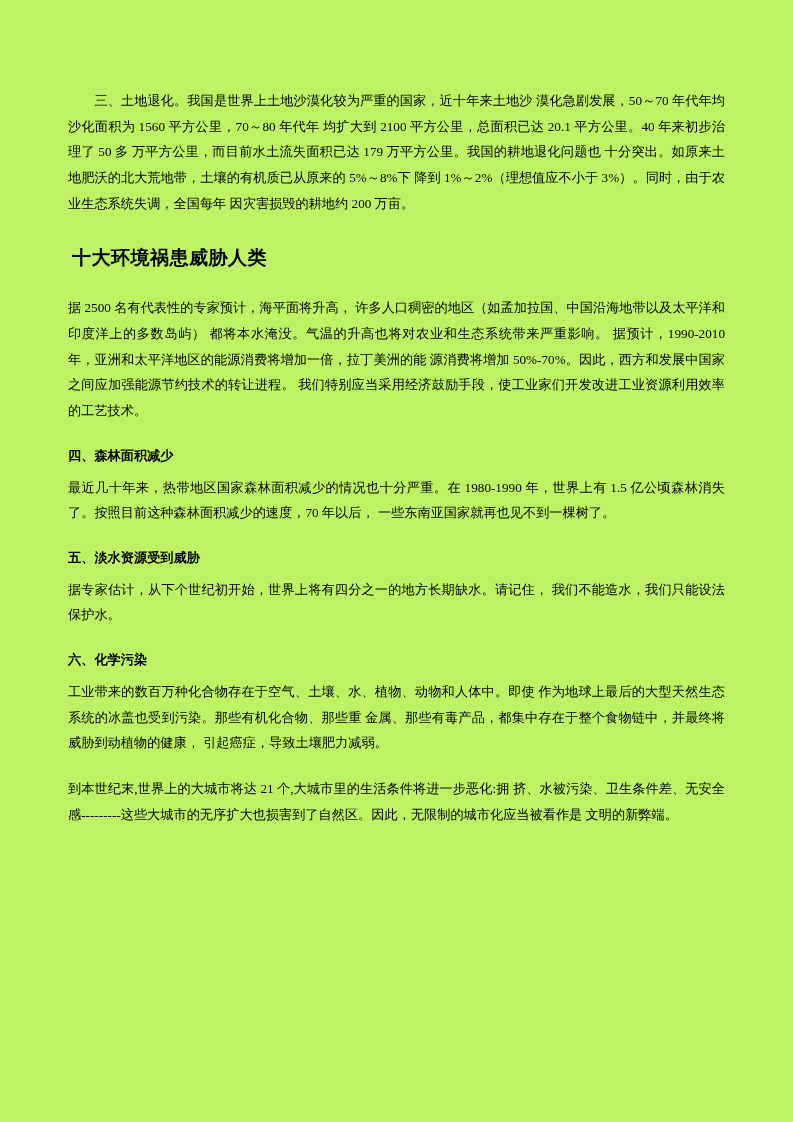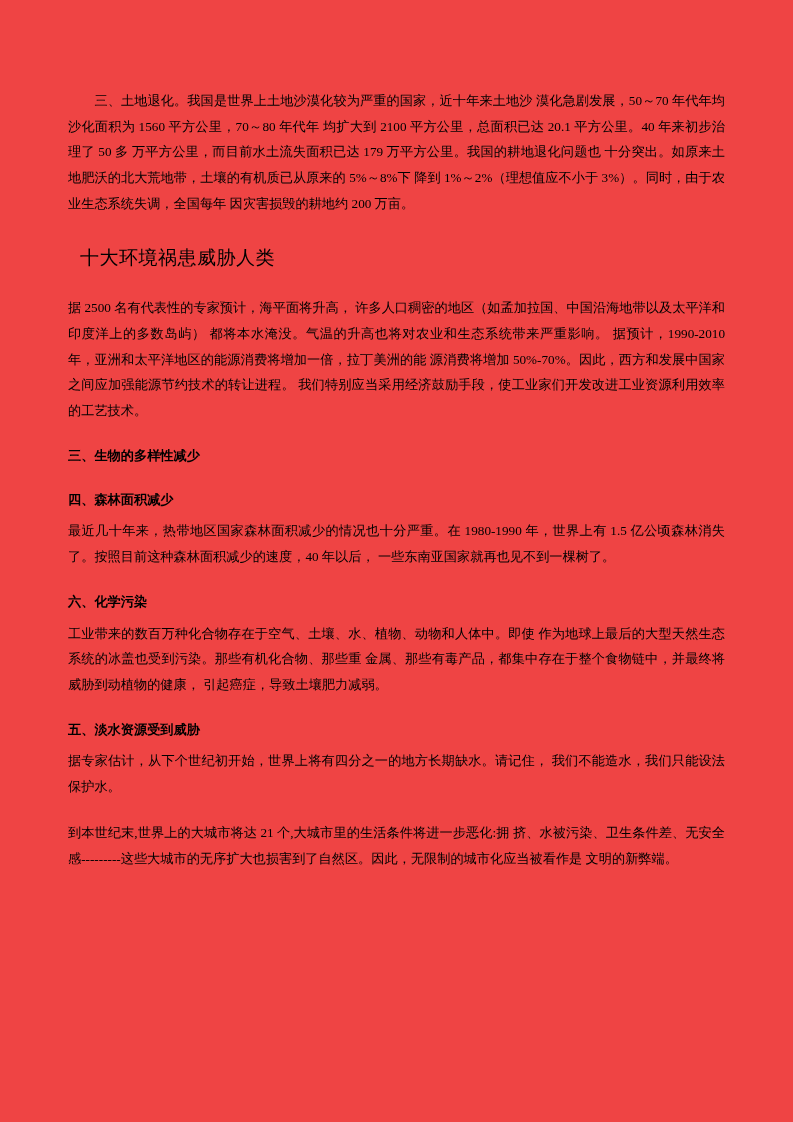--- a/index.html
+++ b/index.html
@@ -12,36 +12,36 @@
     height: 1122px;
     font-family: "Liberation Serif", "DejaVu Serif", serif;
     color: #000000;
   }
   .page {
     position: relative;
     width: 793px;
     height: 1122px;
     box-sizing: border-box;
     padding: 88px 68px 60px 68px;
-    background: #ef4444;
+    background: #bef264;
   }
   .intro-para {
     font-size: 13.2px;
     line-height: 1.95;
     text-align: justify;
     text-justify: inter-ideograph;
     text-indent: 2em;
     margin: 0 0 24px 0;
     color: #000;
   }
   .doc-title {
     font-size: 19px;
-    font-weight: normal;
+    font-weight: bold;
     line-height: 1.6;
-    margin: 26px 0 22px 12px;
+    margin: 26px 0 22px 4px;
     letter-spacing: 0.5px;
     font-family: "Liberation Sans", "DejaVu Sans", sans-serif;
   }
   .section {
     margin: 0 0 20px 0;
   }
   .section-heading {
     font-size: 13.2px;
     font-weight: bold;
     line-height: 1.8;
@@ -64,35 +64,34 @@
   <p class="intro-para">三、土地退化。我国是世界上土地沙漠化较为严重的国家，近十年来土地沙 漠化急剧发展，50～70 年代年均沙化面积为 1560 平方公里，70～80 年代年 均扩大到 2100 平方公里，总面积已达 20.1 平方公里。40 年来初步治理了 50 多 万平方公里，而目前水土流失面积已达 179 万平方公里。我国的耕地退化问题也 十分突出。如原来土地肥沃的北大荒地带，土壤的有机质已从原来的 5%～8%下 降到 1%～2%（理想值应不小于 3%）。同时，由于农业生态系统失调，全国每年 因灾害损毁的耕地约 200 万亩。</p>
 
   <h1 class="doc-title">十大环境祸患威胁人类</h1>
 
 
   <div class="section">
     <p class="section-body">据 2500 名有代表性的专家预计，海平面将升高， 许多人口稠密的地区（如孟加拉国、中国沿海地带以及太平洋和印度洋上的多数岛屿） 都将本水淹没。气温的升高也将对农业和生态系统带来严重影响。 据预计，1990-2010 年，亚洲和太平洋地区的能源消费将增加一倍，拉丁美洲的能 源消费将增加 50%-70%。因此，西方和发展中国家之间应加强能源节约技术的转让进程。 我们特别应当采用经济鼓励手段，使工业家们开发改进工业资源利用效率的工艺技术。</p>
   </div>
 
   <div class="section">
-    <h2 class="section-heading">三、生物的多样性减少</h2>
   </div>
 
   <div class="section">
     <h2 class="section-heading">四、森林面积减少</h2>
-    <p class="section-body">最近几十年来，热带地区国家森林面积减少的情况也十分严重。在 1980-1990 年，世界上有 1.5 亿公顷森林消失了。按照目前这种森林面积减少的速度，40 年以后， 一些东南亚国家就再也见不到一棵树了。</p>
+    <p class="section-body">最近几十年来，热带地区国家森林面积减少的情况也十分严重。在 1980-1990 年，世界上有 1.5 亿公顷森林消失了。按照目前这种森林面积减少的速度，70 年以后， 一些东南亚国家就再也见不到一棵树了。</p>
+  </div>
+
+  <div class="section">
+    <h2 class="section-heading">五、淡水资源受到威胁</h2>
+    <p class="section-body">据专家估计，从下个世纪初开始，世界上将有四分之一的地方长期缺水。请记住， 我们不能造水，我们只能设法保护水。</p>
   </div>
 
   <div class="section">
     <h2 class="section-heading">六、化学污染</h2>
     <p class="section-body">工业带来的数百万种化合物存在于空气、土壤、水、植物、动物和人体中。即使 作为地球上最后的大型天然生态系统的冰盖也受到污染。那些有机化合物、那些重 金属、那些有毒产品，都集中存在于整个食物链中，并最终将威胁到动植物的健康， 引起癌症，导致土壤肥力减弱。</p>
-  </div>
-
-  <div class="section">
-    <h2 class="section-heading">五、淡水资源受到威胁</h2>
-    <p class="section-body">据专家估计，从下个世纪初开始，世界上将有四分之一的地方长期缺水。请记住， 我们不能造水，我们只能设法保护水。</p>
   </div>
 
   <div class="section">
     <p class="section-body">到本世纪末,世界上的大城市将达 21 个,大城市里的生活条件将进一步恶化:拥 挤、水被污染、卫生条件差、无安全感---------这些大城市的无序扩大也损害到了自然区。因此，无限制的城市化应当被看作是 文明的新弊端。</p>
   </div>
 
 </div>
 
 </body></html>

